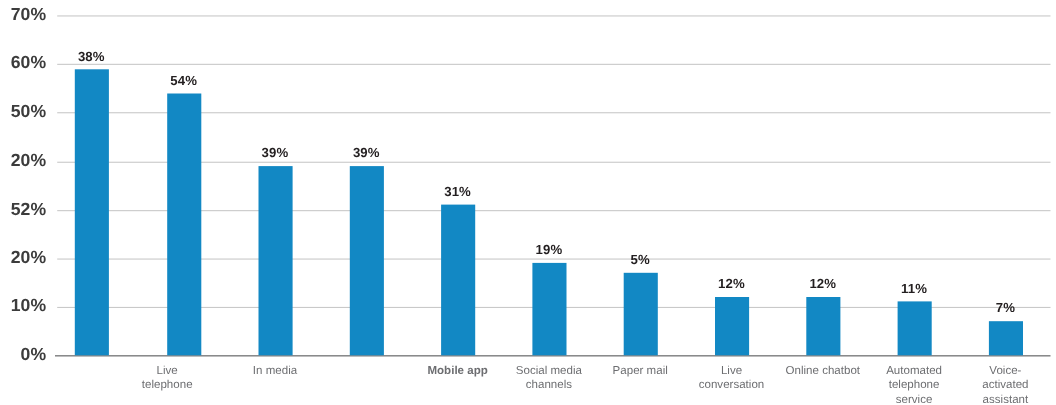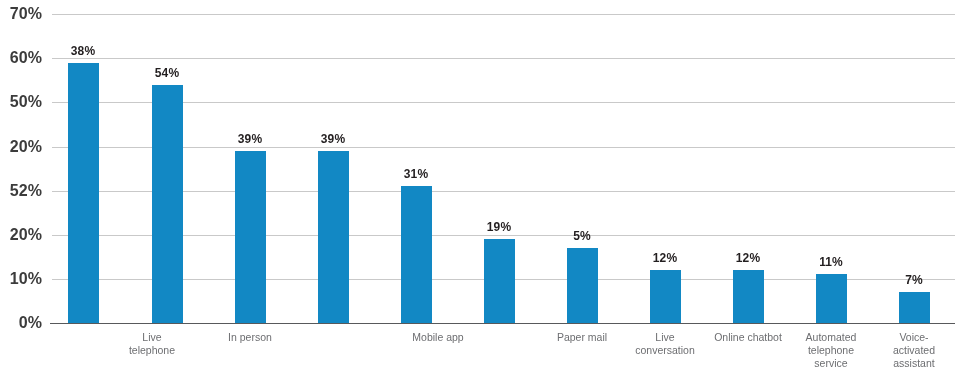--- a/index.html
+++ b/index.html
@@ -131,22 +131,24 @@
     <div class="bar-value" style="left: 376px; top: 167.157px; color: rgb(35, 31, 32);">31%</div>
     <div class="bar-value" style="left: 459px; top: 220.129px; color: rgb(35, 31, 32);">19%</div>
     <div class="bar-value" style="left: 542px; top: 228.957px; color: rgb(35, 31, 32);">5%</div>
     <div class="bar-value" style="left: 625px; top: 251.029px; color: rgb(35, 31, 32);">12%</div>
     <div class="bar-value" style="left: 708px; top: 251.029px; color: rgb(35, 31, 32);">12%</div>
     <div class="bar-value" style="left: 791px; top: 255.443px; color: rgb(35, 31, 32);">11%</div>
     <div class="bar-value" style="left: 874px; top: 273.1px; color: rgb(35, 31, 32);">7%</div>
 
     <div class="cat-label" style="left: 106px; top: 331px; color: rgb(109, 110, 113);">Live
 telephone</div>
-    <div class="cat-label" style="left: 204px; top: 331px; color: rgb(109, 110, 113);">In person</div>
-    <div class="cat-label" style="left: 392px; top: 331px; color: rgb(109, 110, 113);">Mobile app</div>
+    <div class="cat-label" style="left: 204px; top: 331px; color: rgb(109, 110, 113);">In media</div>
+    <div class="cat-label" style="left: 370px; top: 331px; color: rgb(109, 110, 113); font-weight: bold;">Mobile app</div>
+    <div class="cat-label" style="left: 453px; top: 331px; color: rgb(109, 110, 113);">Social media
+channels</div>
     <div class="cat-label" style="left: 536px; top: 331px; color: rgb(109, 110, 113);">Paper mail</div>
     <div class="cat-label" style="left: 619px; top: 331px; color: rgb(109, 110, 113);">Live
 conversation</div>
     <div class="cat-label" style="left: 702px; top: 331px; color: rgb(109, 110, 113);">Online chatbot</div>
     <div class="cat-label" style="left: 785px; top: 331px; color: rgb(109, 110, 113);">Automated
 telephone
 service</div>
     <div class="cat-label" style="left: 868px; top: 331px; color: rgb(109, 110, 113);">Voice-
 activated
 assistant</div>

